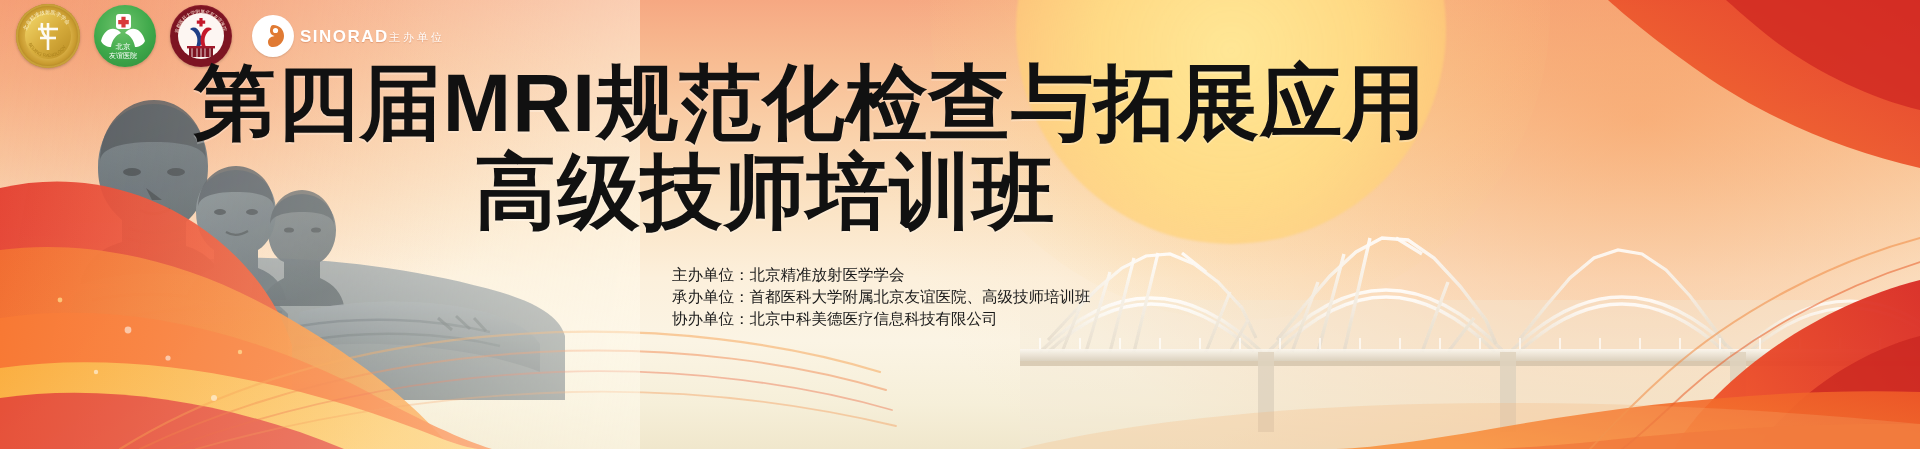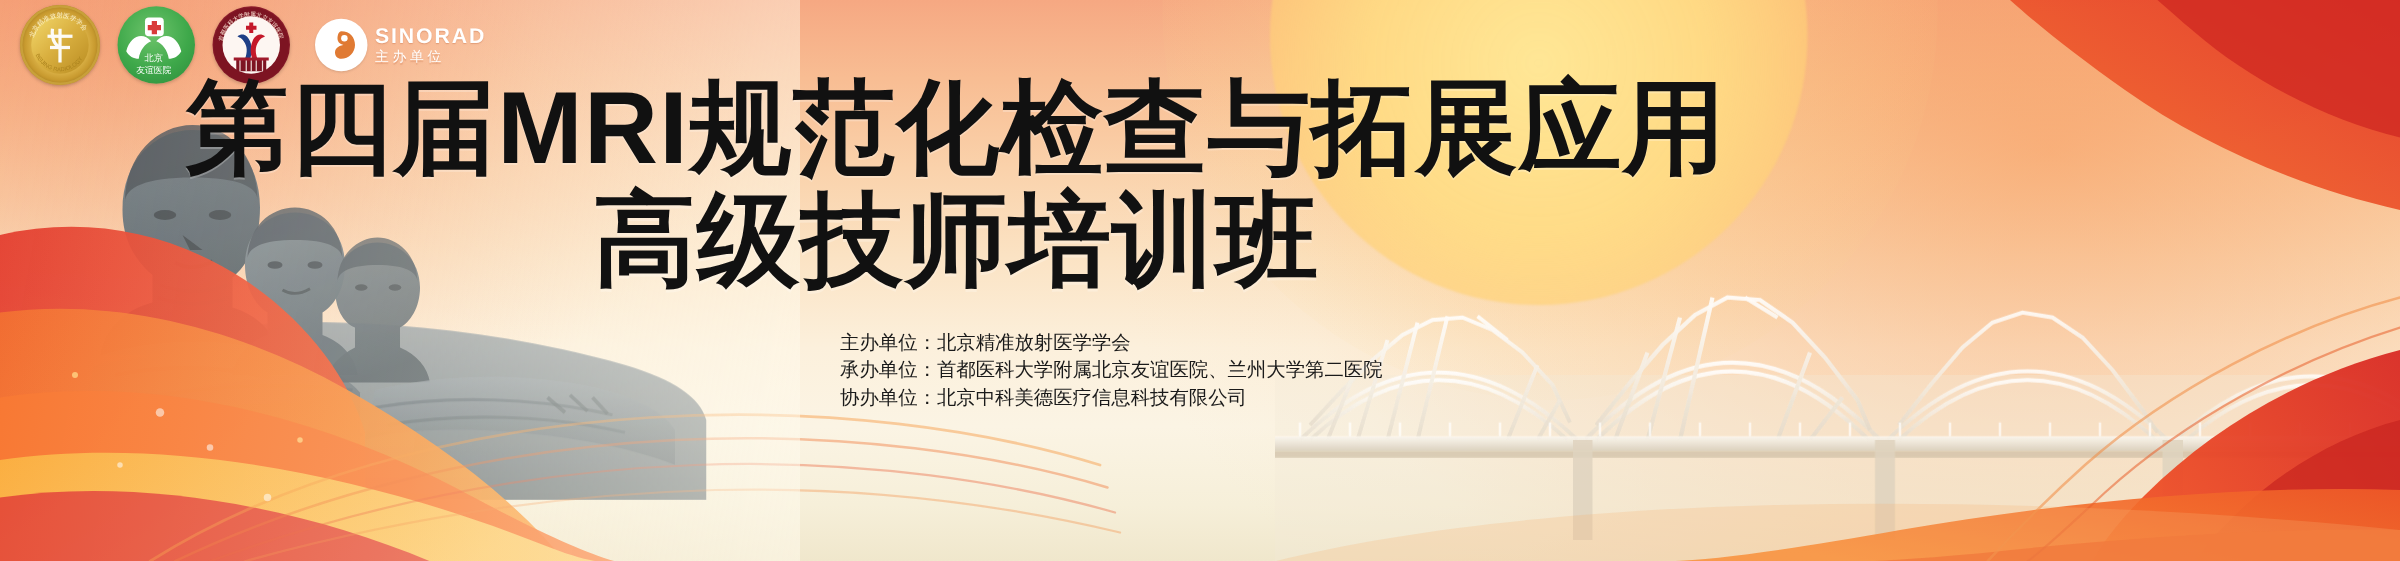--- a/index.html
+++ b/index.html
@@ -66,35 +66,36 @@
 
   .logo-crest{width:62px;height:62px;border-radius:50%;
     background:radial-gradient(circle at 50% 42%, #fdf4ef 0%, #faeae2 38%, #fff 48%, #8d1c2b 52%, #6e1220 100%);
     box-shadow:0 1px 3px rgba(0,0,0,.22);
     display:flex;align-items:center;justify-content:center;overflow:hidden;position:relative;}
 
   #logo-sinorad{display:flex;align-items:center;gap:6px;margin-left:6px;}
   .sino-mark{width:42px;height:42px;border-radius:50%;background:#fff;
     display:flex;align-items:center;justify-content:center;
     box-shadow:0 1px 2px rgba(0,0,0,.12);}
-  .sino-text{display:flex;flex-direction:column;line-height:1;}
+  .sino-text{display:flex;line-height:1;}
   .sino-en{font-size:17px;font-weight:bold;color:#ffffff;letter-spacing:1.5px;
     text-shadow:0 1px 1px rgba(180,90,50,.35);}
   .sino-cn{font-size:11px;color:#ffffff;letter-spacing:3px;margin-top:4px;
     text-shadow:0 1px 1px rgba(180,90,50,.35);}
 
   
   #title-block{position:absolute;left:0;top:0;width:1920px;z-index:50;text-align:center;}
   #title-line1{
     position:absolute;left:0;top:62px;width:1530px;
     text-align:center;
     font-size:82px;line-height:1;font-weight:bold;color:#111111;
     letter-spacing:1px;
     font-family:"Liberation Sans","DejaVu Sans",sans-serif;
     text-shadow:0 2px 0 rgba(255,255,255,0.25);
+    padding-left:45px;
   }
   #title-line2{
     position:absolute;left:0;top:152px;width:1530px;
     text-align:center;
     font-size:82px;line-height:1;font-weight:bold;color:#111111;
     letter-spacing:1px;
     font-family:Liberation Serif, serif;
     text-shadow:0 2px 0 rgba(255,255,255,0.25);
   }
 
@@ -501,17 +502,17 @@
     </div>
   </div>
 
   <div id="title-block">
     <div id="title-line1">第四届MRI规范化检查与拓展应用</div>
     <div id="title-line2">高级技师培训班</div>
   </div>
 
   <div id="info-block">
     <span class="info-line">主办单位：北京精准放射医学学会</span>
-    <span class="info-line">承办单位：首都医科大学附属北京友谊医院、兰州大学第二医院</span>
+    <span class="info-line">承办单位：首都医科大学附属北京友谊医院、高级技师培训班</span>
     <span class="info-line">协办单位：北京中科美德医疗信息科技有限公司</span>
   </div>
 
 </div>
 
 </body></html>

